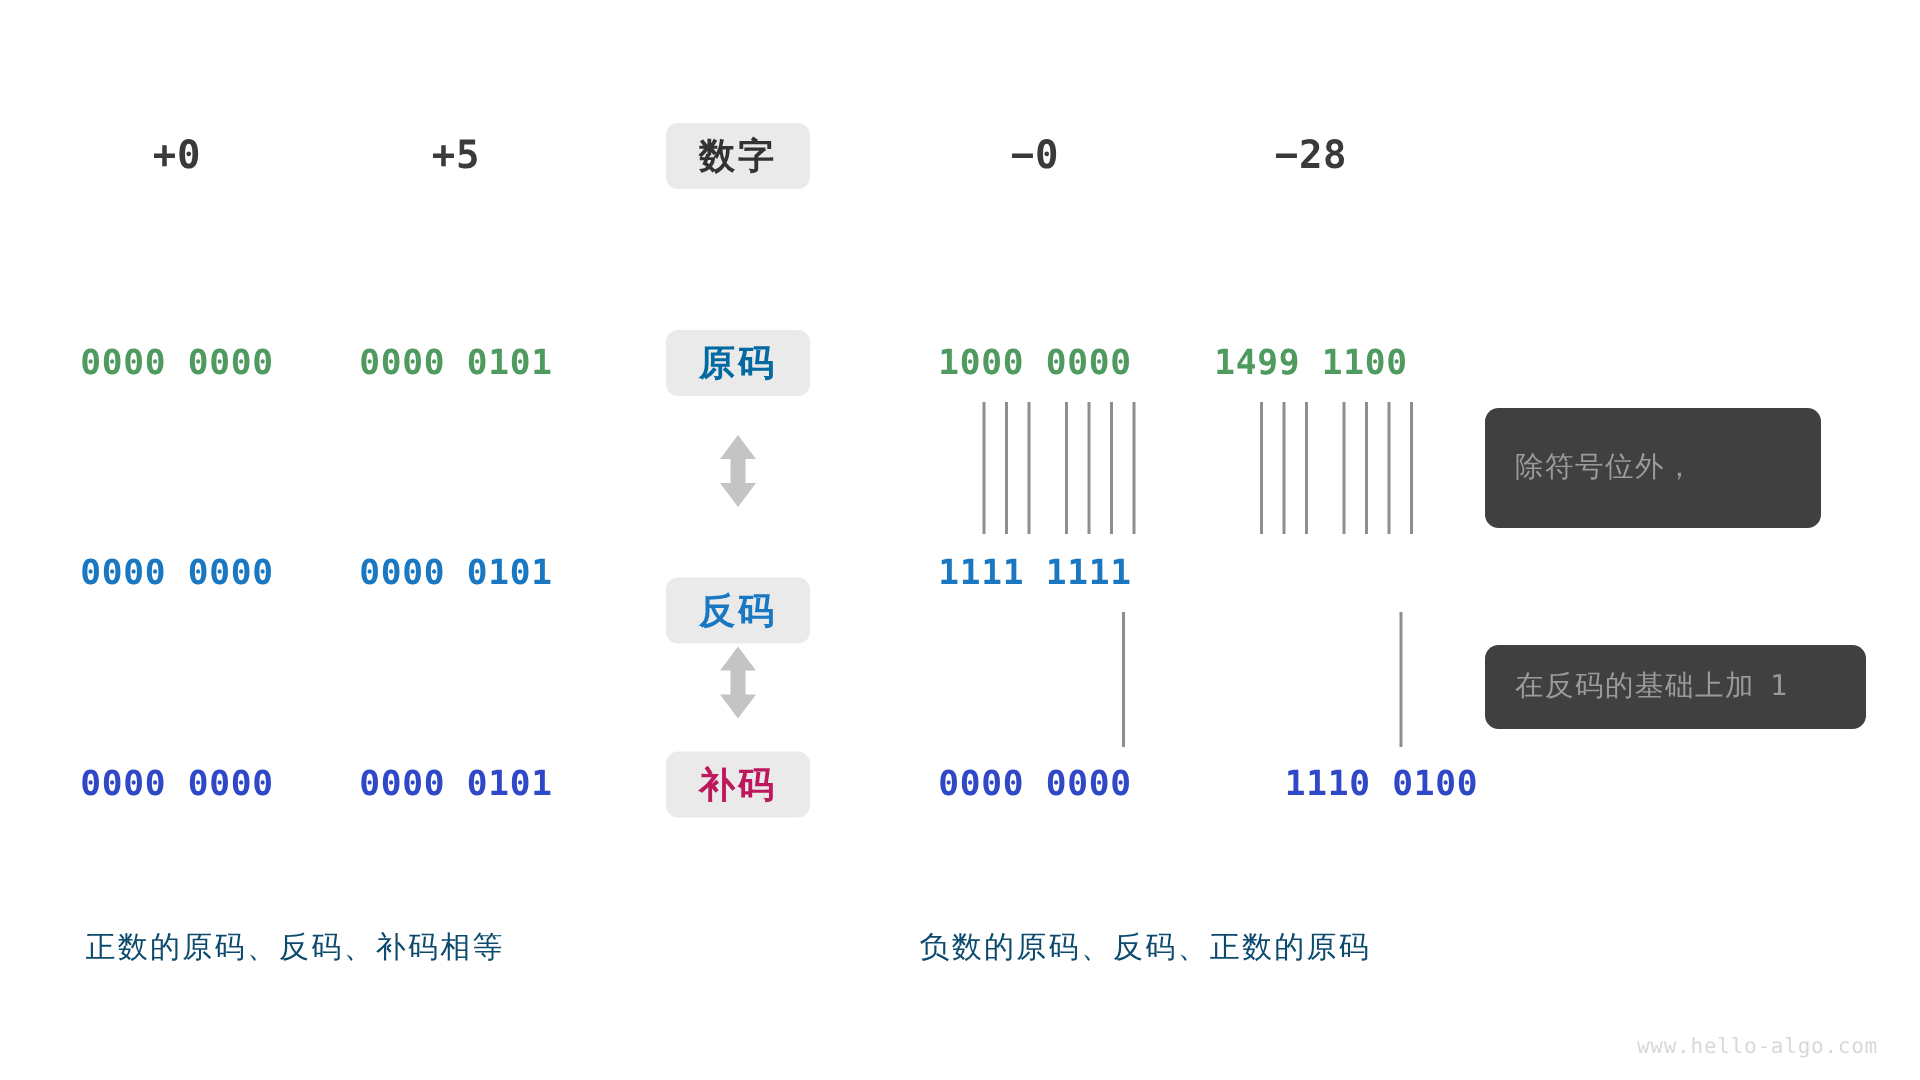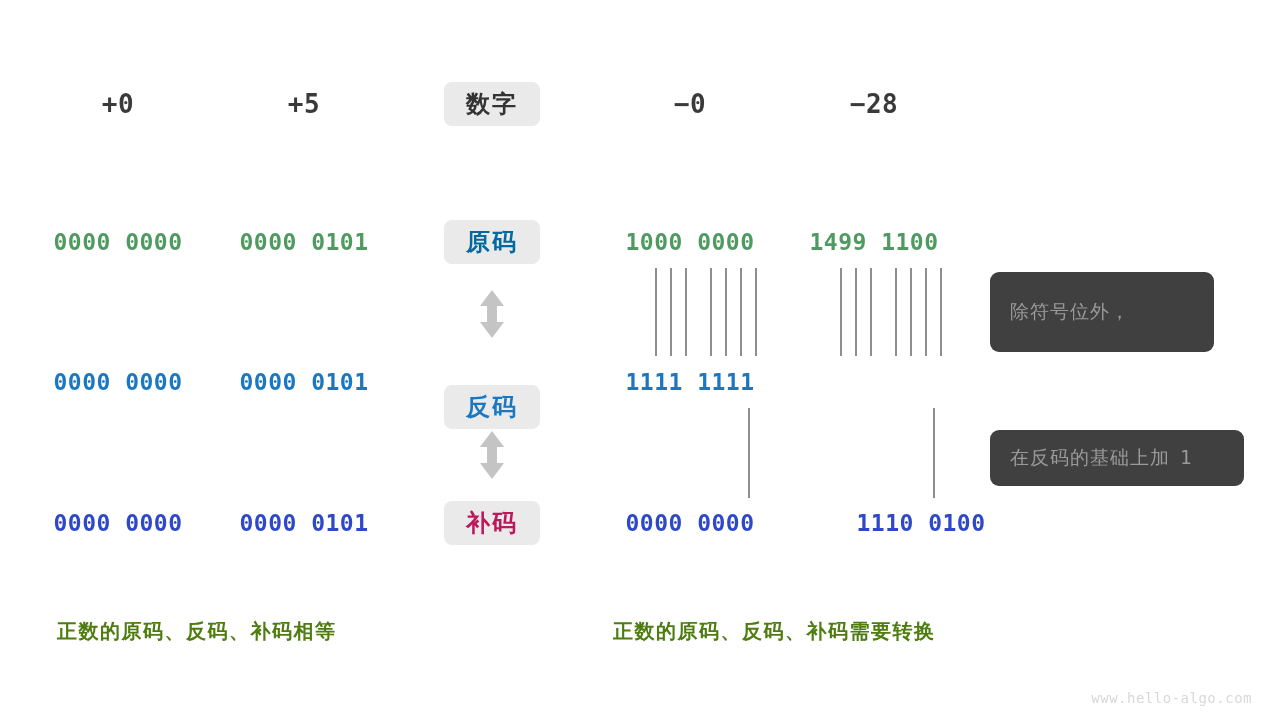--- a/index.html
+++ b/index.html
@@ -100,22 +100,22 @@
   
   .conn {
     position: absolute;
     width: 1.6px;
     background: #8e8e8e;
   }
 
   
   .caption {
     position: absolute;
-    color: #4d7c0f;
-    font-weight: 700;
+    color: #0c4a6e;
+    font-weight: 400;
     font-size: 20px;
     letter-spacing: 1.5px;
     white-space: pre;
   }
 
   
   .watermark {
     position: absolute;
     right: 28px;
     bottom: 14px;
@@ -205,17 +205,17 @@
   </div>
 
   <div class="note" style="left:990px; top:430px; width:254px; height:56px; padding:0 20px;">
     <div class="note-row">
       <span>在反码的基础上加</span><span class="mono-one" style="margin-left:10px;">1</span>
     </div>
   </div>
 
   <div class="caption" style="left:57px; top:618px;">正数的原码、反码、补码相等</div>
 
-  <div class="caption" style="left:613px; top:618px;">正数的原码、反码、补码需要转换</div>
+  <div class="caption" style="left:613px; top:618px;">负数的原码、反码、正数的原码</div>
 
   <div class="watermark">www.hello-algo.com</div>
 
 </div>
 
 </body></html>

